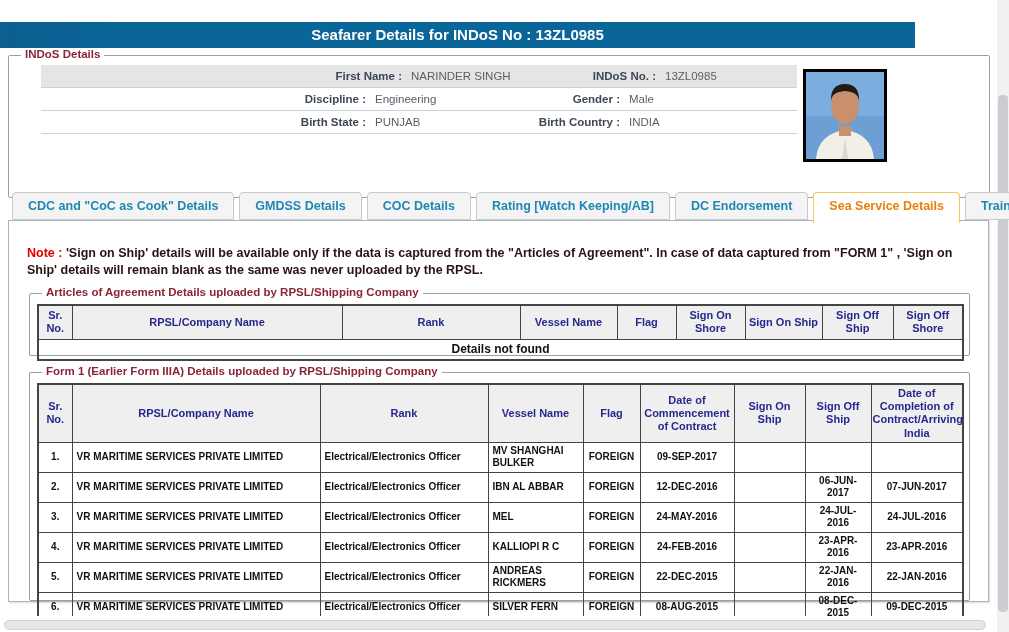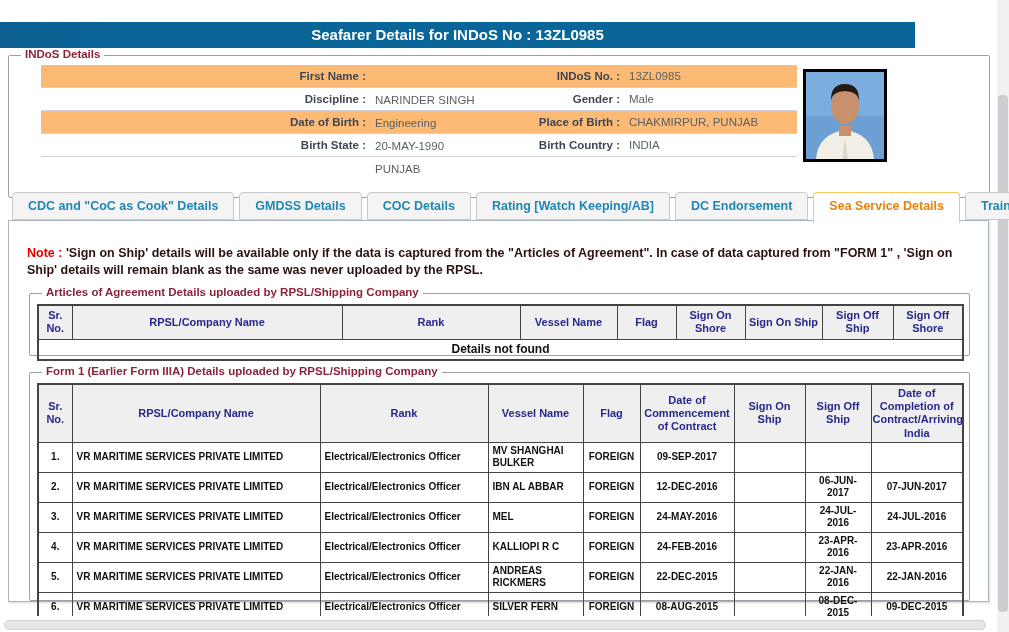--- a/index.html
+++ b/index.html
@@ -13,24 +13,24 @@
 
   
   .fs { position: absolute; border: 1px solid #9aa0a8; border-radius: 2px; background: #ffffff; }
   .fs-legend { position: absolute; top: -8px; left: 12px; background: #ffffff; padding: 0 4px;
     color: #8b2439; font-weight: bold; font-size: 11.5px; white-space: nowrap; }
 
   
   .indos-fs { left: 8px; top: 55px; width: 982px; height: 143px; }
   .indos-rows { position: absolute; left: 32px; top: 9px; width: 756px; }
   .ind-row { display: flex; height: 23px; line-height: 22px; font-size: 11.5px; border-bottom: 1px solid #ccd1dc; }
-  .ind-row.alt { background: #fdba74; }
+  .ind-row.alt { background: #e5e5e5; padding-left: 36px; }
   .ind-lab { font-weight: bold; color: #3e4756; text-align: right; }
   .ind-val { color: #5a5f66; padding-left: 9px; }
-  .l1 { width: 325px; } .v1 { width: 170px; margin-top: 24px; } .l2 { width: 84px; } .v2 { flex: 1; }
+  .l1 { width: 325px; } .v1 { width: 170px; } .l2 { width: 84px; } .v2 { flex: 1; }
 
   
   .photo { position: absolute; left: 794px; top: 13px; width: 84px; height: 93px;
     border: 3px solid #000; background: #6e9fd4; overflow: hidden; }
 
   
   .tabs { position: absolute; left: 12px; top: 192px; display: flex; gap: 5px; z-index: 3; align-items: flex-start; }
   .tab { height: 28px; line-height: 26px; padding: 0 15px; background: #f4f4f4;
     border: 1px solid #c9c9c9; border-radius: 4px 4px 0 0; color: #1f87b5;
     font-weight: bold; font-size: 12.5px; white-space: nowrap; cursor: pointer; }
@@ -81,26 +81,20 @@
         <span class="ind-lab l1">First Name :</span>
         <span class="ind-val v1">NARINDER SINGH</span>
         <span class="ind-lab l2">INDoS No. :</span>
         <span class="ind-val v2">13ZL0985</span>
       </div>
       <div class="ind-row">
         <span class="ind-lab l1">Discipline :</span>
         <span class="ind-val v1">Engineering</span>
         <span class="ind-lab l2">Gender :</span>
         <span class="ind-val v2">Male</span>
-      </div>
-      <div class="ind-row alt">
-        <span class="ind-lab l1">Date of Birth :</span>
-        <span class="ind-val v1">20-MAY-1990</span>
-        <span class="ind-lab l2">Place of Birth :</span>
-        <span class="ind-val v2">CHAKMIRPUR, PUNJAB</span>
       </div>
       <div class="ind-row">
         <span class="ind-lab l1">Birth State :</span>
         <span class="ind-val v1">PUNJAB</span>
         <span class="ind-lab l2">Birth Country :</span>
         <span class="ind-val v2">INDIA</span>
       </div>
     </div>
     <div class="photo">
       <svg width="78" height="87" viewBox="0 0 78 87">

